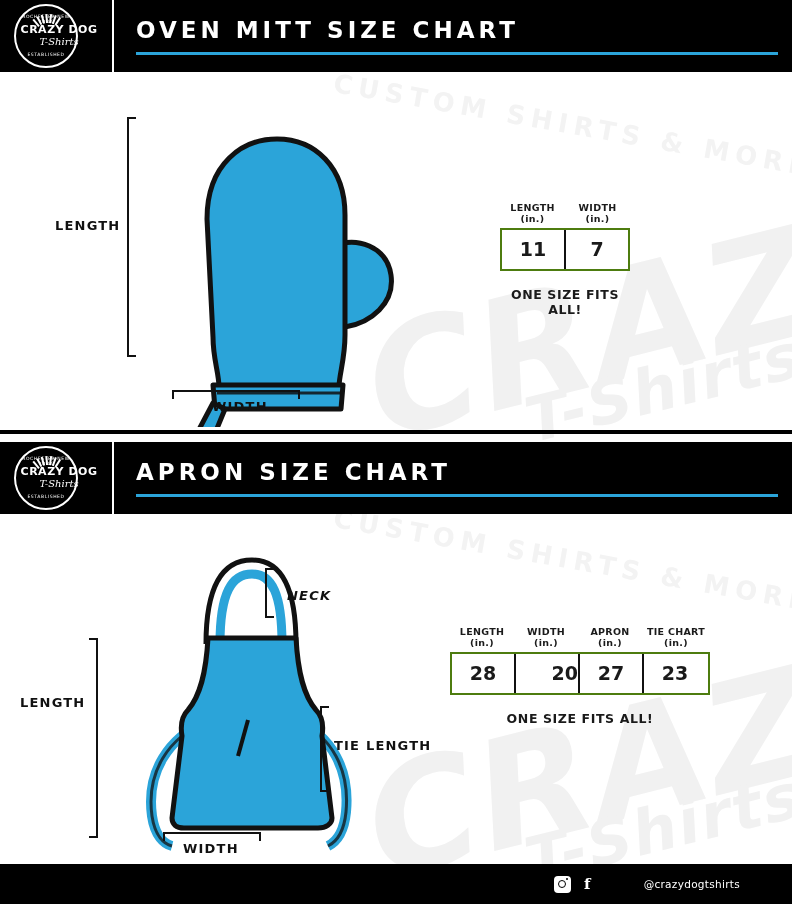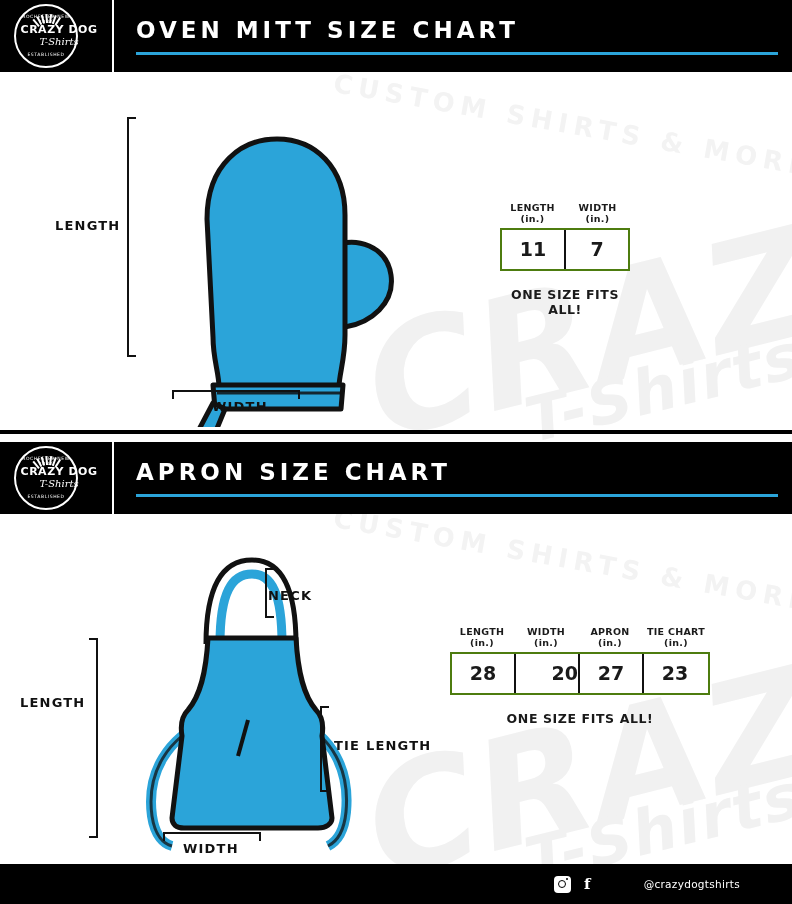--- a/index.html
+++ b/index.html
@@ -420,21 +420,21 @@
                L124 304
                C116 304 112 300 112 294
                L122 212
                C120 200 122 192 128 186
                C140 172 146 150 148 114 Z" fill="#2ba4d9" stroke="#111" stroke-width="5" stroke-linejoin="round"></path>
 
       <path d="M188 196 L178 232" stroke="#111" stroke-width="4" fill="none"></path>
     </svg>
 
     <div class="brk brk-v" style="left:265px; top:54px; height:50px;"></div>
-    <div class="dim-label" style="left:268px; top:74px;">NECK</div>
+    <div class="dim-label" style="left:287px; top:74px;font-style:italic;">NECK</div>
 
     <div class="brk brk-vr" style="left:96px; top:124px; height:200px;"></div>
     <div class="dim-label" style="left:20px; top:181px;">LENGTH</div>
 
     <div class="brk brk-v" style="left:320px; top:192px; height:86px;"></div>
     <div class="dim-label" style="left:334px; top:224px;">TIE LENGTH</div>
 
     <div class="brk brk-h" style="left:163px; top:318px; width:98px;"></div>
     <div class="dim-label" style="left:183px; top:327px;">WIDTH</div>
 

